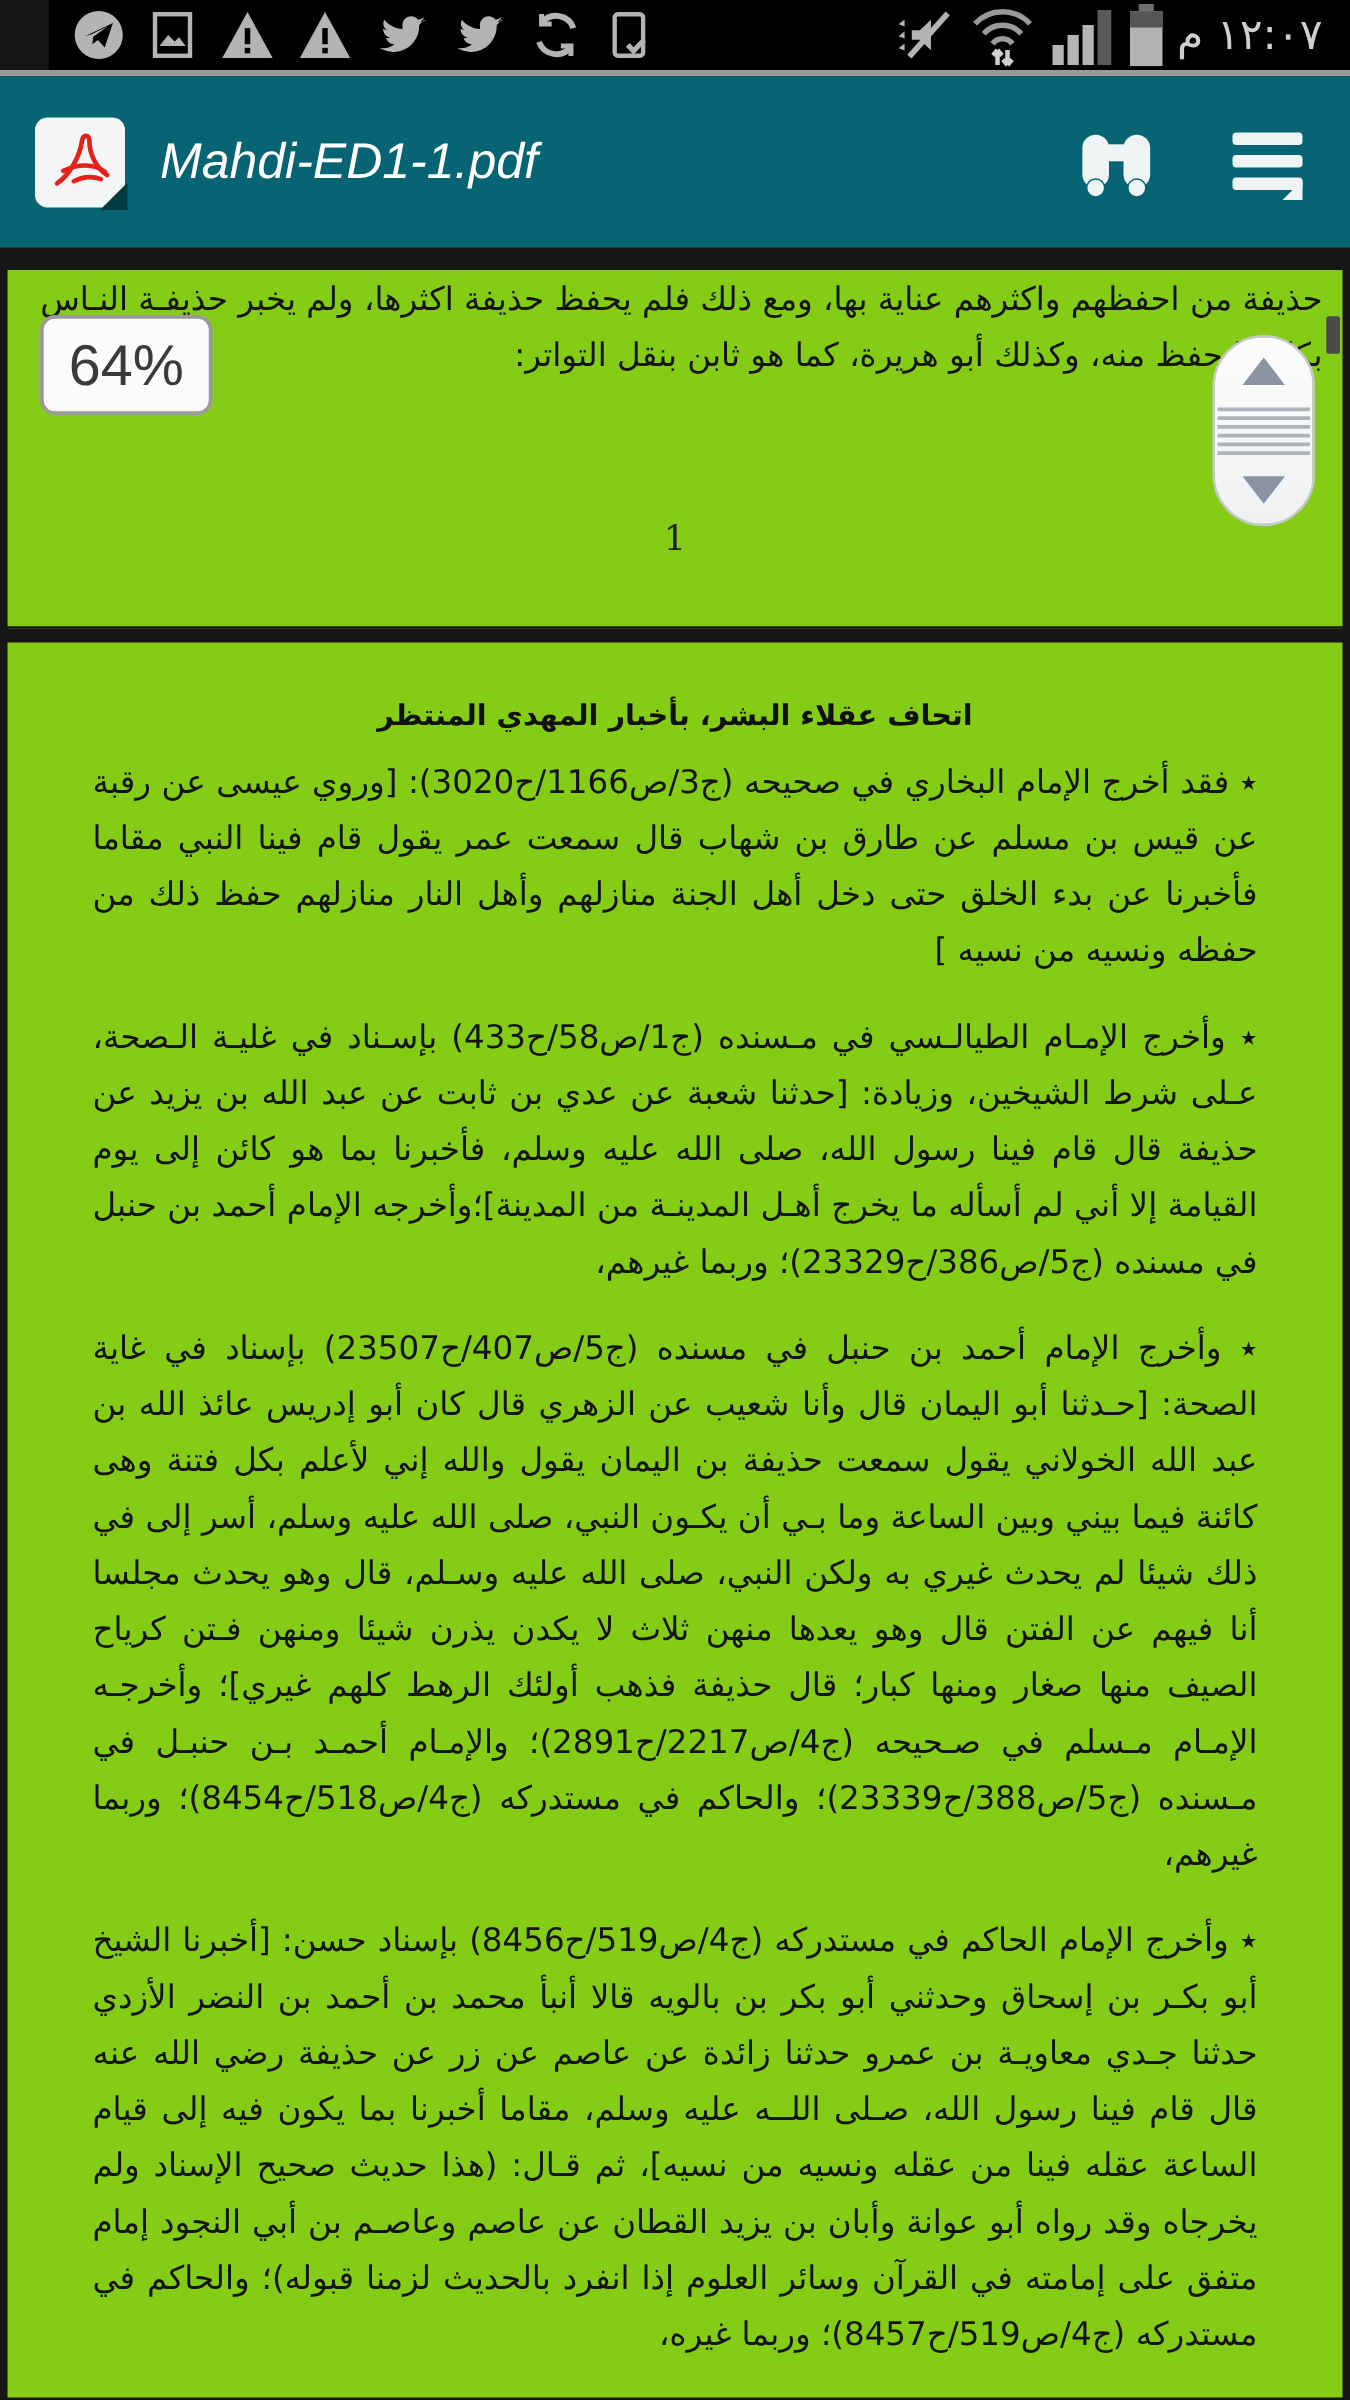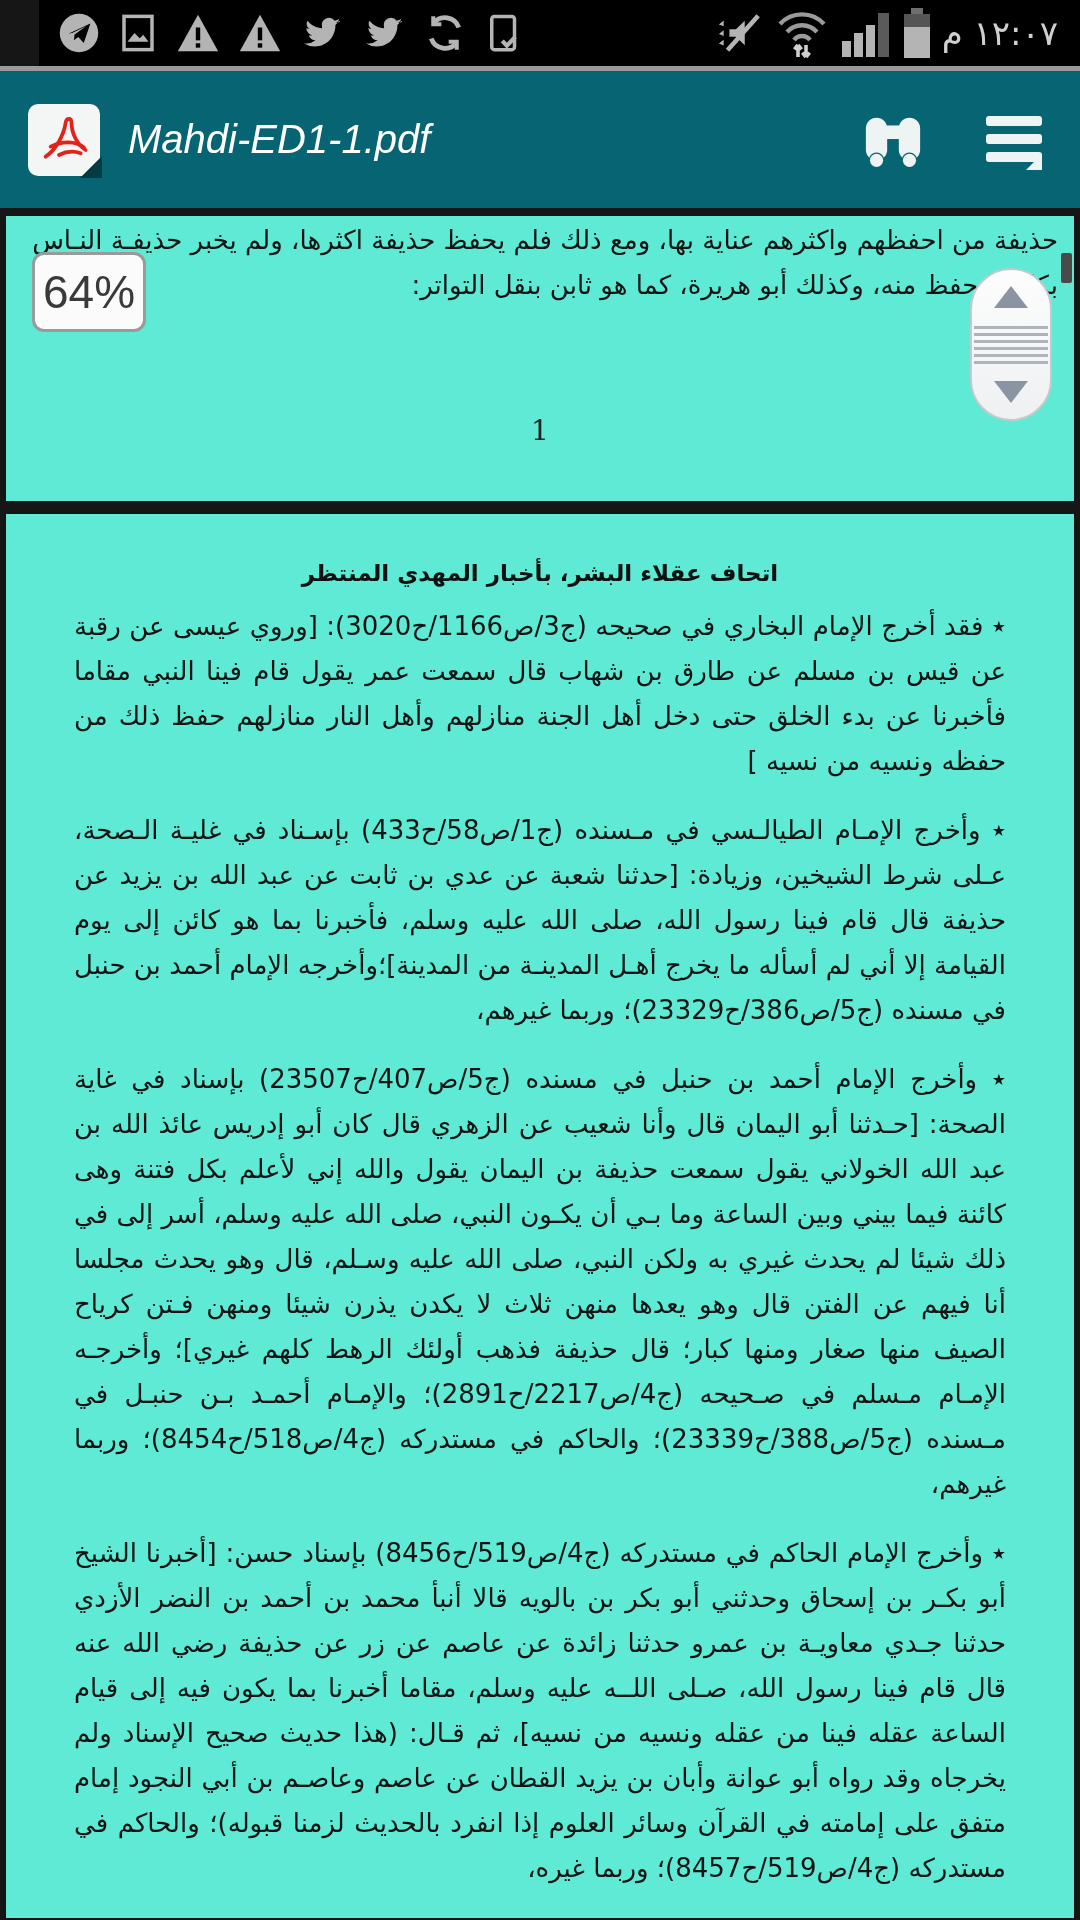--- a/index.html
+++ b/index.html
@@ -2,21 +2,21 @@
 <html lang="ar"><head>
 <meta charset="utf-8">
 <style>
   html,body{margin:0;padding:0;}
   body{
     width:1080px;height:1920px;overflow:hidden;position:relative;
     background:#161616;font-family:"DejaVu Sans",sans-serif;
   }
   
   .statusbar{
-    height:66px;background:#000;display:flex;align-items:center;
+    height:56px;background:#000;display:flex;align-items:center;
     justify-content:space-between;padding:0 18px;box-sizing:border-box;margin-left:39px;
   }
   .sb-group{display:flex;align-items:center;gap:16px;}
   .sb-group.right{gap:10px;}
   .sb-icon{display:flex;align-items:center;justify-content:center;}
   .sb-time{
     color:#cfcfcf;font-size:34px;direction:rtl;margin-right:4px;
     font-family:"DejaVu Sans",sans-serif;letter-spacing:1px;
   }
   .divider-line{height:5px;background:#9a9a9a;}
@@ -34,36 +34,36 @@
     border-left:22px solid transparent;border-bottom:22px solid #043a42;
   }
   .appbar-title{
     color:#fff;font-size:40px;margin-left:28px;flex:1 1 auto;
     font-family:"Liberation Sans",sans-serif;white-space:nowrap;
   }
   .appbar-actions{display:flex;align-items:center;gap:58px;margin-right:6px;}
   
   .viewer{position:absolute;top:216px;left:0;right:0;bottom:0;background:#161616;}
   .page{
-    background:#5eead4;border:2px solid #141414;box-sizing:border-box;
+    background:#84cc16;border:2px solid #141414;box-sizing:border-box;
     margin:0 4px;position:relative;
   }
   .page1{height:287px;border-top:none;overflow:hidden;}
   .page-gap{height:9px;background:#161616;}
   .page2{height:1408px;overflow:hidden;}
   .ar{direction:rtl;unicode-bidi:embed;color:#141414;}
   .p1text{padding:2px 16px 0 16px;font-size:26px;line-height:45px;text-align:right;}
   .p1text .ln{white-space:nowrap;overflow:hidden;}
   .pagenum{
     position:absolute;left:0;right:0;top:198px;text-align:center;
     font-family:"DejaVu Serif",serif;font-size:28px;color:#222;
   }
   .zoom-badge{
     position:absolute;left:26px;top:36px;background:#fbfbfb;
-    border:3px solid #9a9a9a;border-radius:12px;padding:10px 8px;
+    border:3px solid #9a9a9a;border-radius:12px;padding:10px 20px;
     font-size:46px;color:#3a3a3a;font-family:"Liberation Sans",sans-serif;
   }
   .scrollpill{
     position:absolute;right:22px;top:52px;width:82px;height:153px;
     background:linear-gradient(#fdfdfd,#eef0f2);border:2px solid #c6c9cc;
     border-radius:41px;display:flex;flex-direction:column;align-items:center;
     justify-content:space-between;padding:16px 0;box-sizing:border-box;
   }
   .tri-up{width:0;height:0;border-left:17px solid transparent;border-right:17px solid transparent;border-bottom:22px solid #8b94a3;}
   .tri-down{width:0;height:0;border-left:17px solid transparent;border-right:17px solid transparent;border-top:22px solid #8b94a3;}

